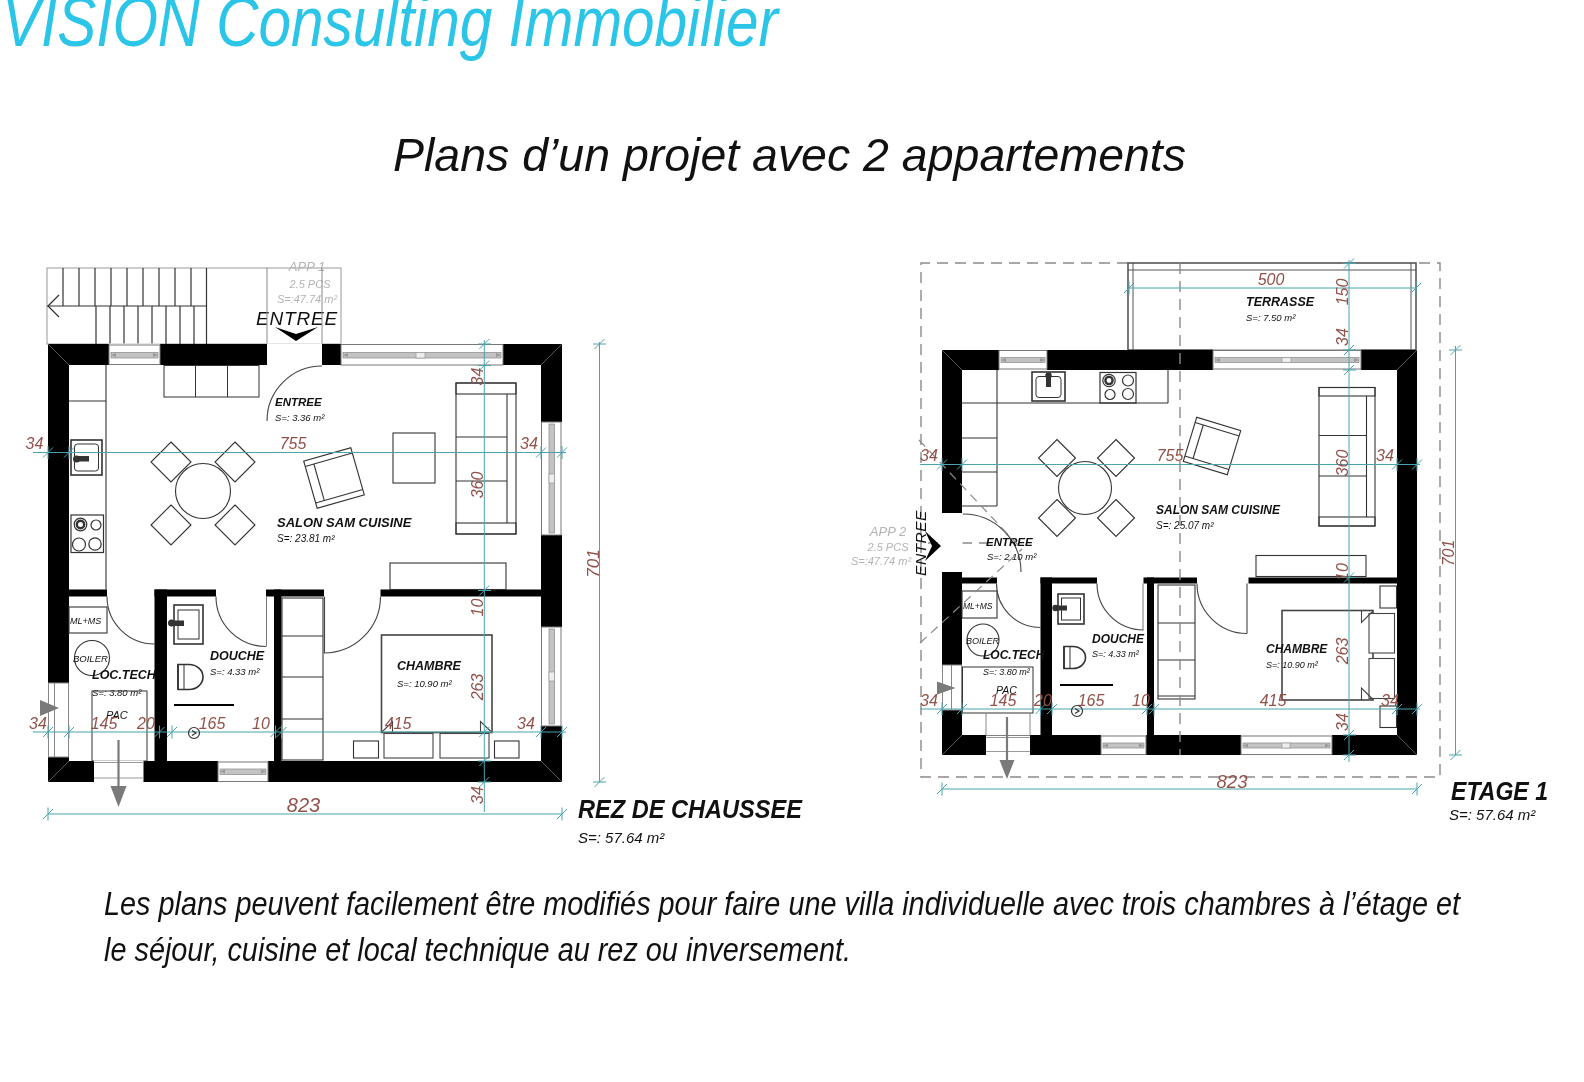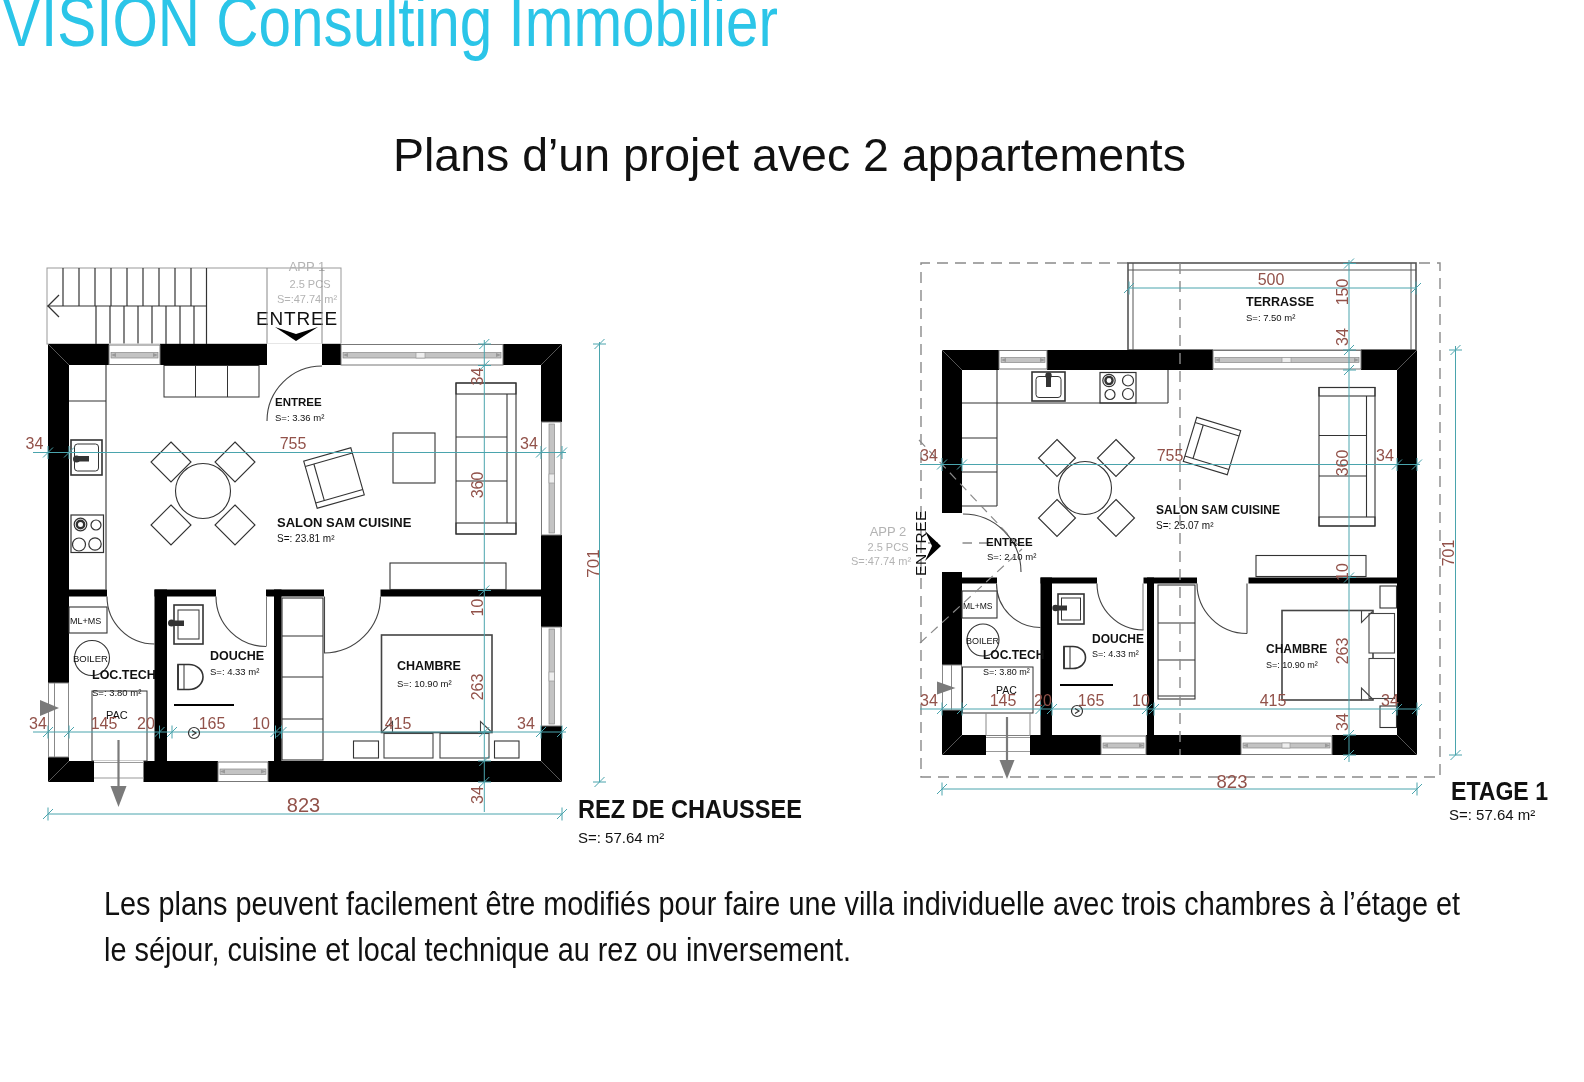--- a/index.html
+++ b/index.html
@@ -1,17 +1,17 @@
 <!DOCTYPE html>
 <html><head>
 <meta charset="utf-8">
 <style>
   html,body{margin:0;padding:0;background:#fff;}
   #page{position:relative;width:1584px;height:1082px;overflow:hidden;background:#0369a1;
-        font-family:"Liberation Sans",sans-serif;}
+        font-family:"Liberation Sans",sans-serif;font-style:italic;}
   svg text{font-family:"Liberation Sans",sans-serif;}
 </style>
 </head>
 <body>
 <div id="page">
 <svg width="1584" height="1082" viewBox="0 0 1584 1082" xmlns="http://www.w3.org/2000/svg">
 
 <rect x="0" y="0" width="1584" height="1082" fill="#ffffff"></rect>
 
 <text x="2" y="46" font-size="70" fill="#2bc5e8" textLength="776" lengthAdjust="spacingAndGlyphs">VISION Consulting Immobilier</text>

